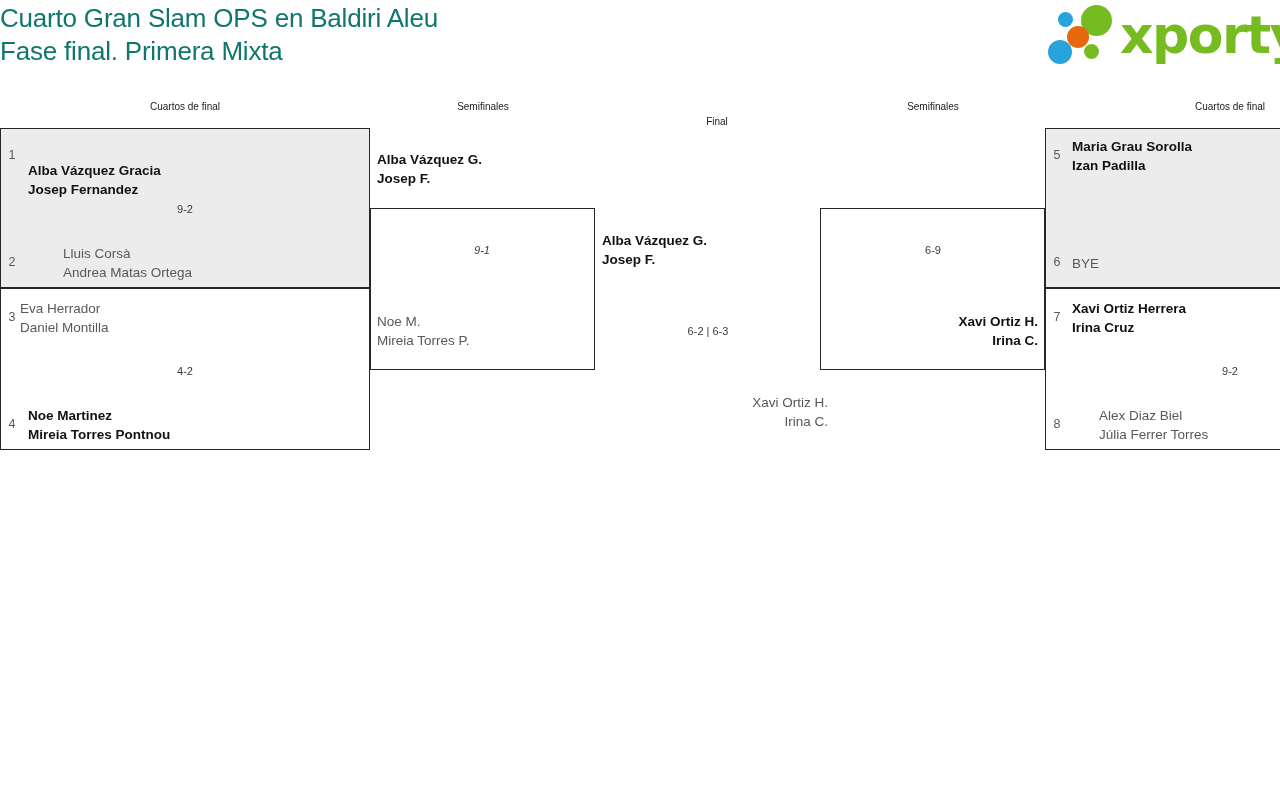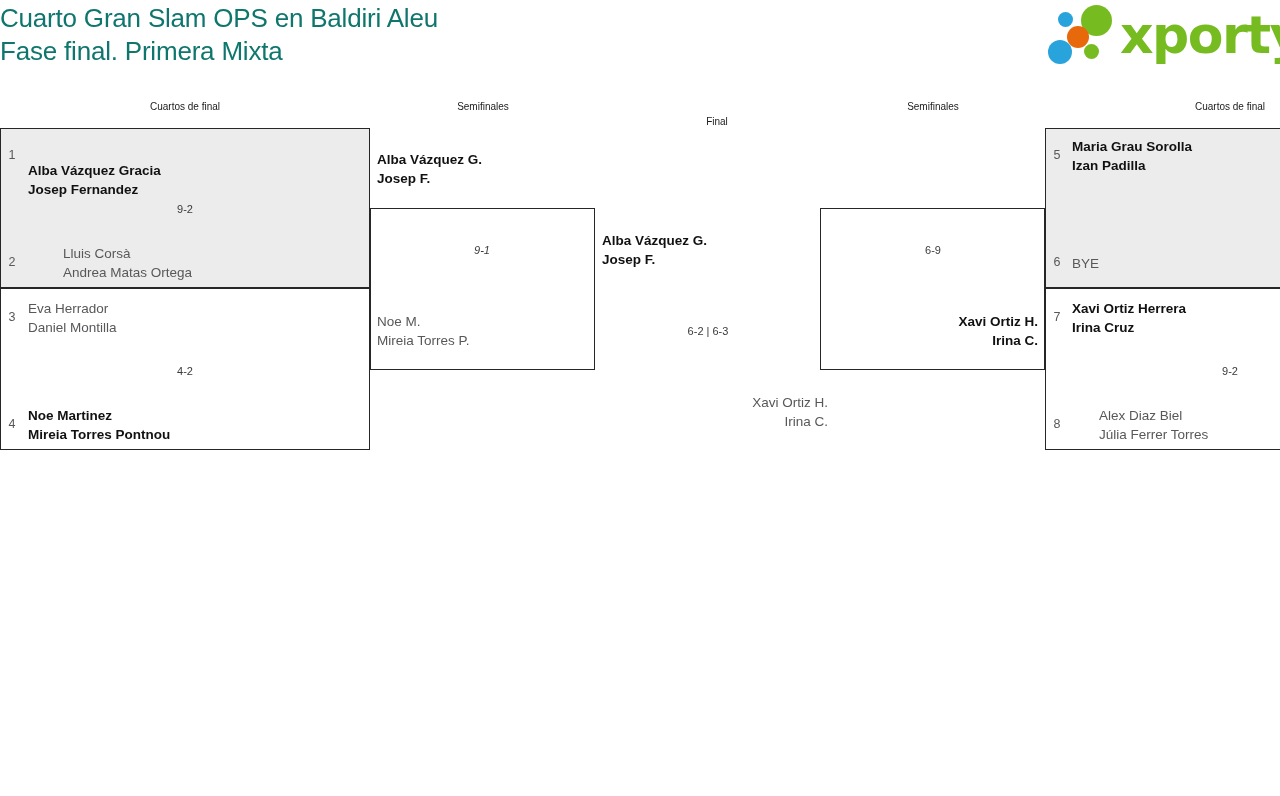--- a/index.html
+++ b/index.html
@@ -145,21 +145,21 @@
 
   <div class="seed" style="left:4px; top:254px;">2</div>
   <div class="comp loser" style="left:28px; top:244px;margin-left:35px;">
     <span class="ln">Lluis Corsà</span>
     <span class="ln">Andrea Matas Ortega</span>
   </div>
 
   <div class="box" style="left:0px; top:288px; width:370px; height:162px;"></div>
 
   <div class="seed" style="left:4px; top:309px;">3</div>
-  <div class="comp loser" style="left:28px; top:299px;">
+  <div class="comp loser" style="left:20px; top:299px;">
     <span class="ln">Eva Herrador</span>
     <span class="ln">Daniel Montilla</span>
   </div>
 
   <div class="score" style="left:135px; top:362px; width:100px;">4-2</div>
 
   <div class="seed" style="left:4px; top:416px;">4</div>
   <div class="comp winner" style="left:28px; top:406px;">
     <span class="ln">Noe Martinez</span>
     <span class="ln">Mireia Torres Pontnou</span>

